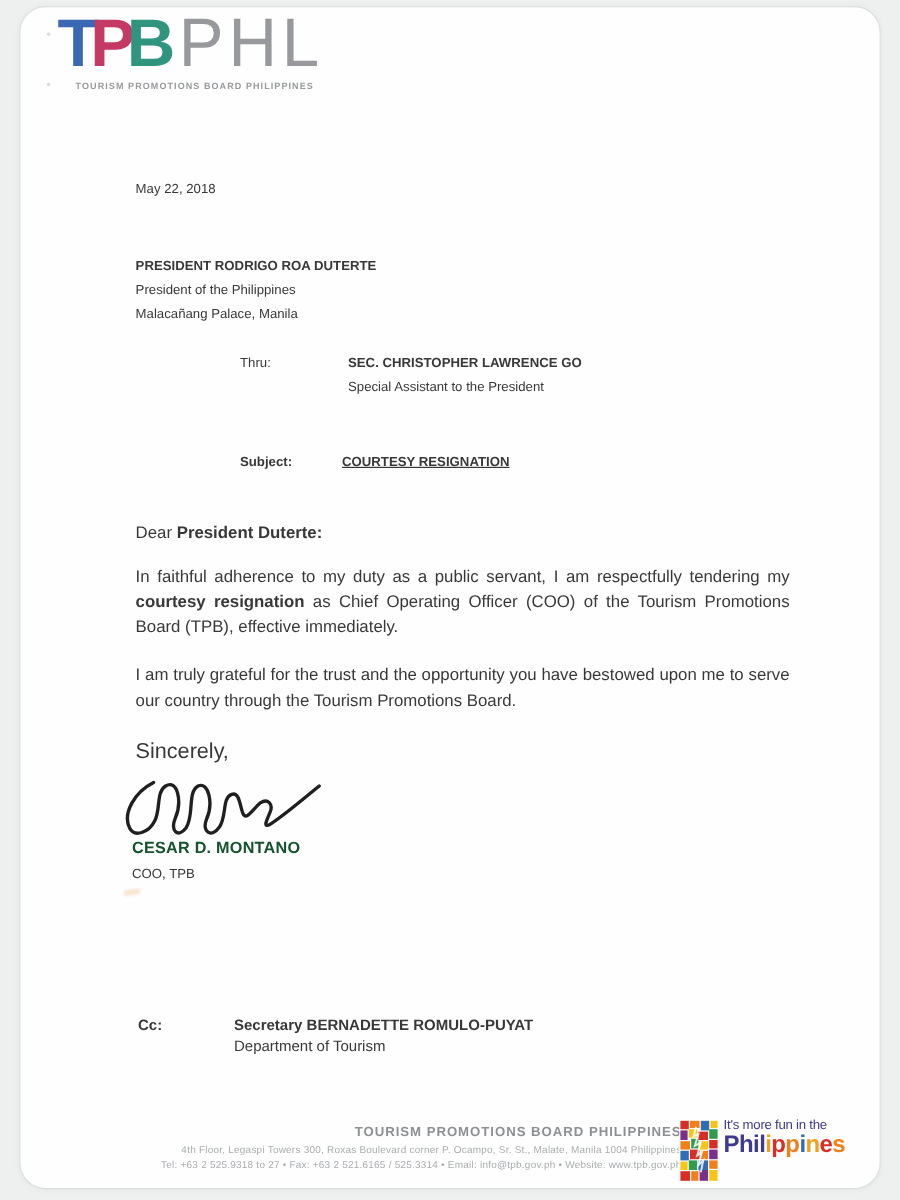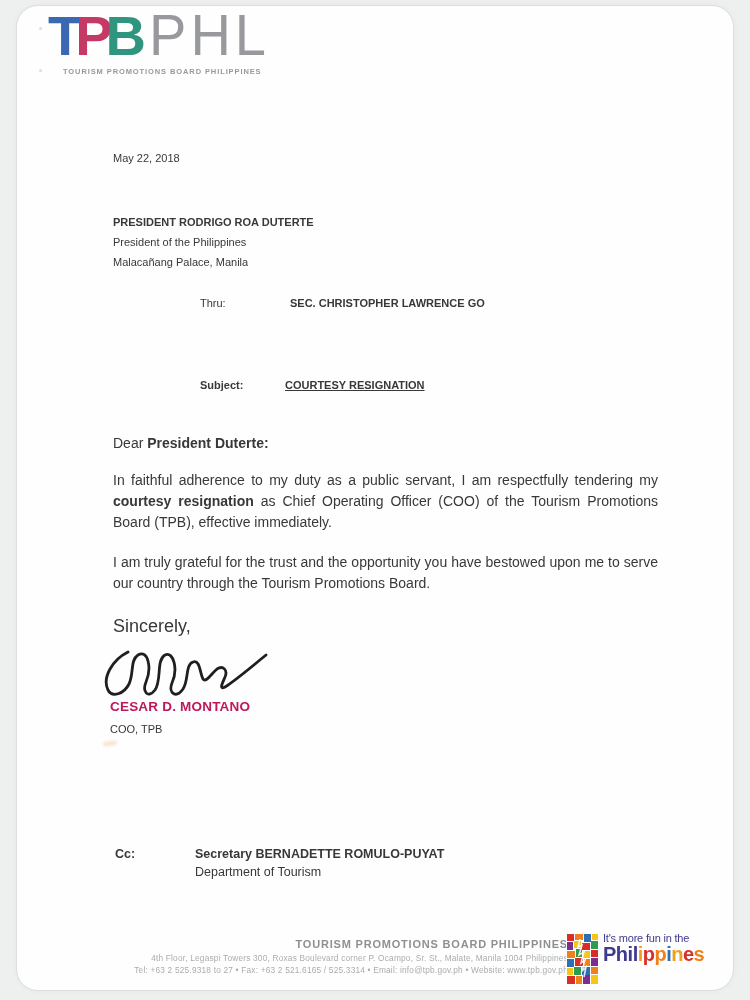--- a/index.html
+++ b/index.html
@@ -31,21 +31,21 @@
   .tagline{
     left:63px;top:67px;font-size:7.5px;letter-spacing:0.9px;
     color:var(--logo_gray);font-weight:600;
   }
   .dot{width:3px;height:3px;border-radius:50%;background:#c9c9c9;opacity:.65;}
   
   .t13{font-size:11px;line-height:20px;}
   .bold{font-weight:bold;}
   .para{width:545px;font-size:14px;line-height:21px;text-align:justify;}
   .underline{text-decoration:underline;}
-  .sig-name{font-size:13.5px;font-weight:bold;color:#be185d;letter-spacing:.2px;}
+  .sig-name{font-size:13.5px;font-weight:bold;color:#14532d;letter-spacing:.2px;}
   .cc{font-size:12.5px;line-height:18px;}
   
   .footer-text{right:182px;top:938px;text-align:right;}
   .footer-org{font-size:11px;font-weight:bold;letter-spacing:.8px;color:#8d9093;}
   .footer-line{font-size:8.3px;color:#a9acaf;margin-top:2.5px;letter-spacing:.2px;}
   .fun-logo{left:566px;top:933px;display:flex;align-items:flex-start;}
   .fun-text{margin-left:4px;line-height:1;}
   .fun-line1{font-size:11px;font-weight:normal;color:var(--fun_purple);letter-spacing:-0.2px;}
   .fun-word{font-size:20px;font-weight:800;letter-spacing:-0.5px;margin-top:0px;display:block;}
   .smudge{left:103px;top:741px;width:14px;height:5px;background:#f4c9a0;
@@ -69,20 +69,21 @@
 
 <div class="abs t13" style="left:113px;top:212px;">
   <div class="bold">PRESIDENT RODRIGO ROA DUTERTE</div>
   <div>President of the Philippines</div>
   <div>Malacañang Palace, Manila</div>
 </div>
 
 <div class="abs t13" style="left:200px;top:293px;">Thru:</div>
 <div class="abs t13" style="left:290px;top:293px;">
   <div class="bold">SEC. CHRISTOPHER LAWRENCE GO</div>
+  <div>Special Assistant to the President</div>
 </div>
 
 <div class="abs t13 bold" style="left:200px;top:375px;">Subject:</div>
 <div class="abs t13 bold underline" style="left:285px;top:375px;">COURTESY RESIGNATION</div>
 
 <div class="abs" style="left:113px;top:435px;font-size:14px;"><span>Dear </span><span class="bold">President Duterte:</span></div>
 
 <div class="abs para" style="left:113px;top:470px;"><span>In faithful adherence to my duty as a public servant, I am respectfully tendering my </span><span class="bold">courtesy resignation</span><span> as Chief Operating Officer (COO) of the Tourism Promotions Board (TPB), effective immediately.</span></div>
 
 <div class="abs para" style="left:113px;top:552px;">I am truly grateful for the trust and the opportunity you have bestowed upon me to serve our country through the Tourism Promotions Board.</div>

